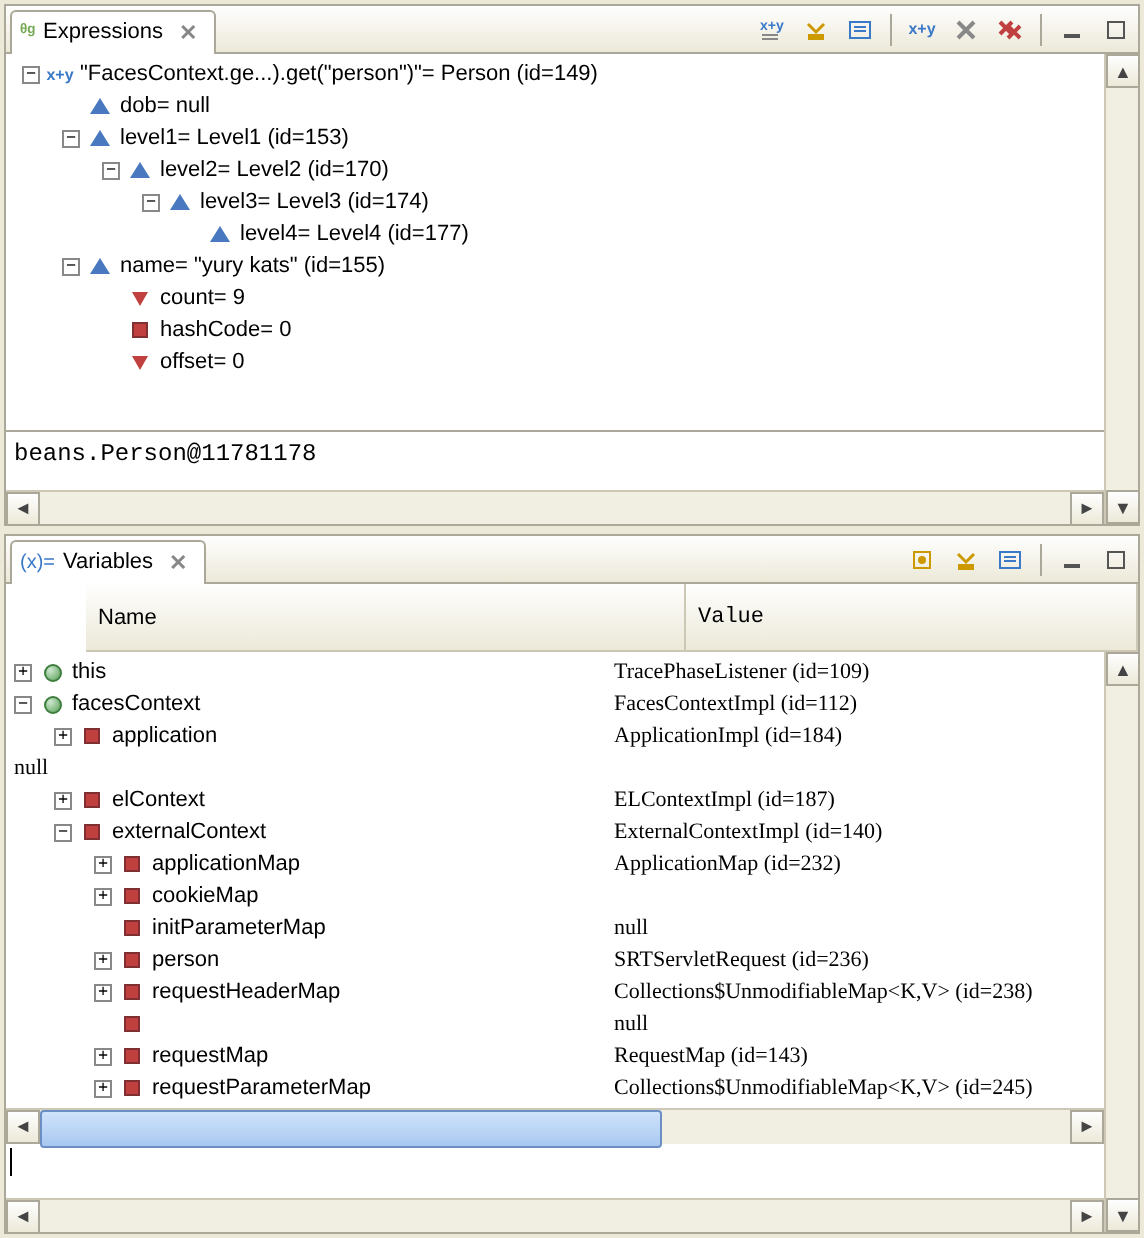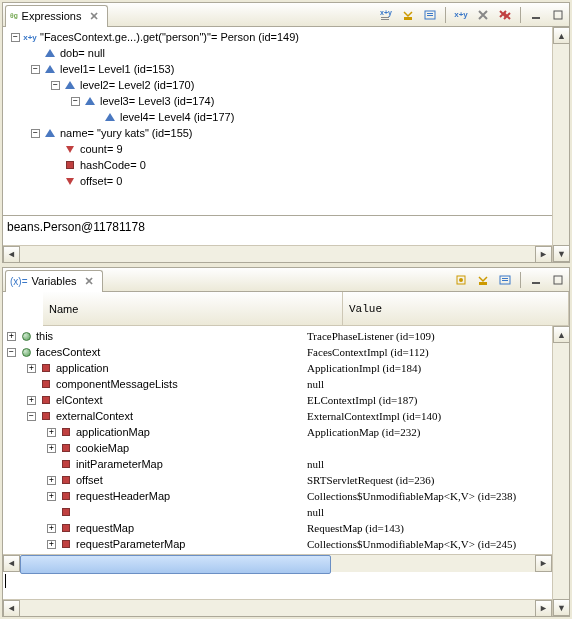--- a/index.html
+++ b/index.html
@@ -85,21 +85,21 @@
   }
   .twist.none { border:none; background:transparent; }
   .indent { display:inline-block; flex-shrink:0; }
   .ticon { width:14px; height:14px; margin-right:3px; flex-shrink:0; display:flex;align-items:center;justify-content:center; }
   .label { color:#000; }
   .detail-area {
     height: 30px;
     border-top: 1px solid #aca899;
     background:#fff;
     padding: 4px;
-    font-family: Liberation Sans, sans-serif;
+    font-family: Liberation Mono, monospace;
     font-size: 12px;
   }
   .hscroll {
     height: 17px;
     background: #ece9d8;
     border-top:1px solid #cdc7b5;
     display:flex;
     align-items:center;
   }
   .hscroll .arrow {
@@ -443,28 +443,20 @@
               <span class="indent" style="width: 24px;"></span>
               <span class="twist">+</span>
               <span class="ticon">
                 <span class="sq-red"></span>
               </span>
               <span class="label">application</span>
             </div>
             <div class="tcell-val">ApplicationImpl  (id=184)</div>
           </div>
           <div class="trow">
-            <div class="tcell-name">
-              <span class="indent" style="width: 24px;"></span>
-              <span class="twist none"></span>
-              <span class="ticon">
-                <span class="sq-red"></span>
-              </span>
-              <span class="label">componentMessageLists</span>
-            </div>
             <div class="tcell-val">null</div>
           </div>
           <div class="trow">
             <div class="tcell-name">
               <span class="indent" style="width: 24px;"></span>
               <span class="twist">+</span>
               <span class="ticon">
                 <span class="sq-red"></span>
               </span>
               <span class="label">elContext</span>
@@ -514,21 +506,21 @@
             </div>
             <div class="tcell-val">null</div>
           </div>
           <div class="trow">
             <div class="tcell-name">
               <span class="indent" style="width: 44px;"></span>
               <span class="twist">+</span>
               <span class="ticon">
                 <span class="sq-red"></span>
               </span>
-              <span class="label">offset</span>
+              <span class="label">person</span>
             </div>
             <div class="tcell-val">SRTServletRequest  (id=236)</div>
           </div>
           <div class="trow">
             <div class="tcell-name">
               <span class="indent" style="width: 44px;"></span>
               <span class="twist">+</span>
               <span class="ticon">
                 <span class="sq-red"></span>
               </span>

